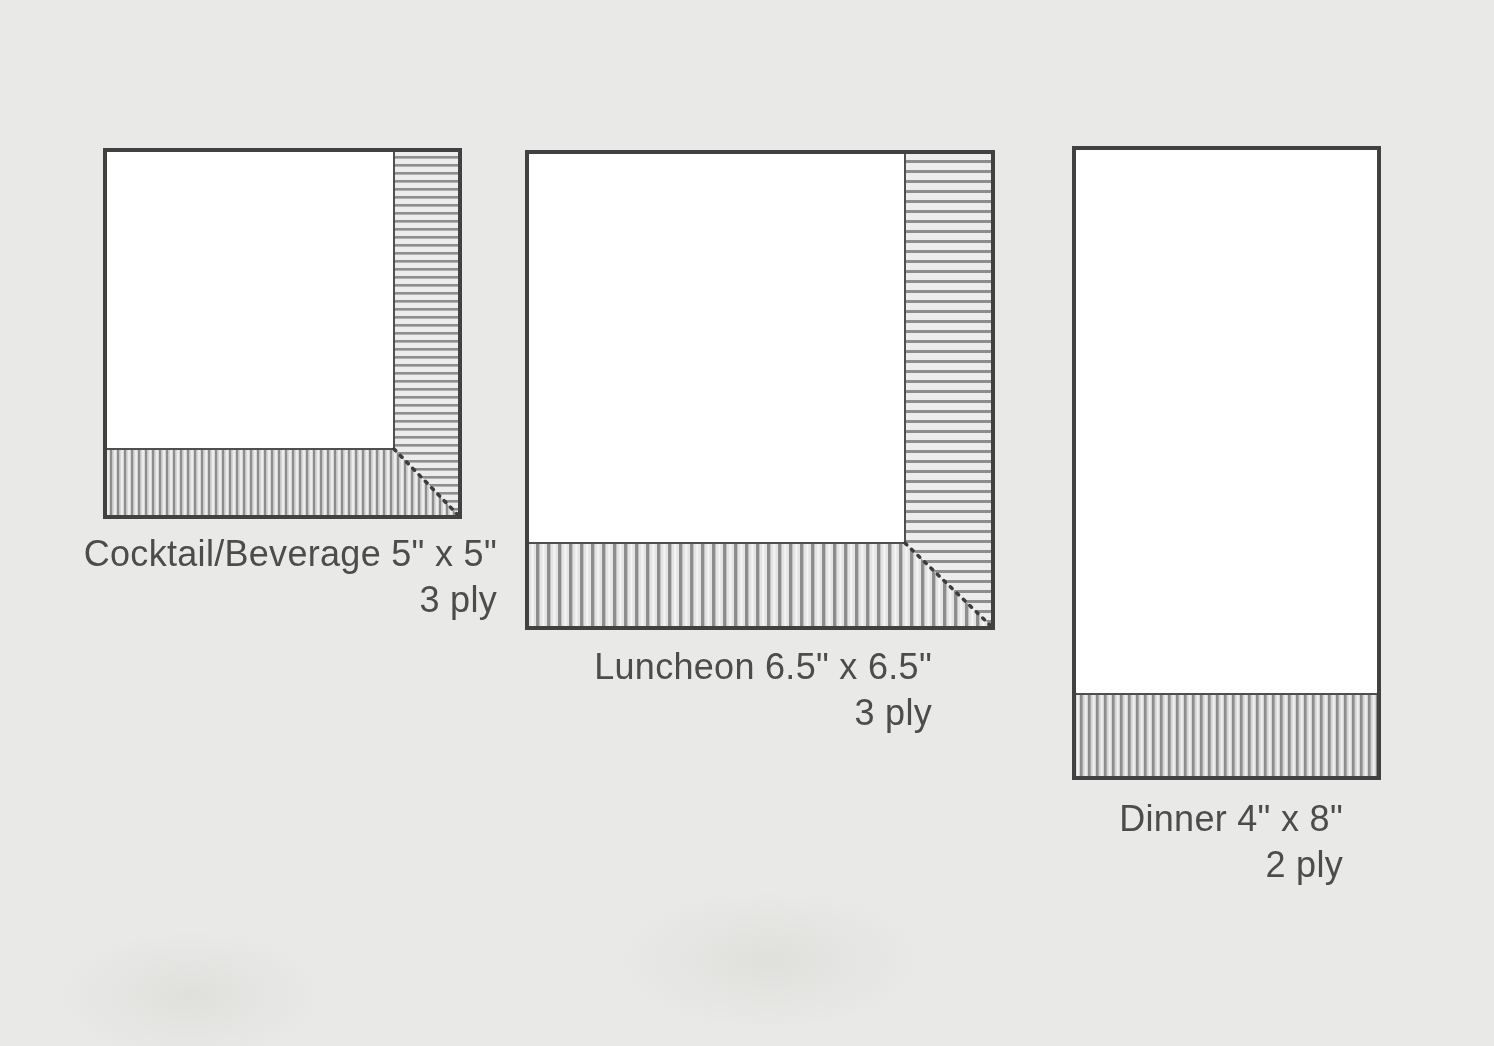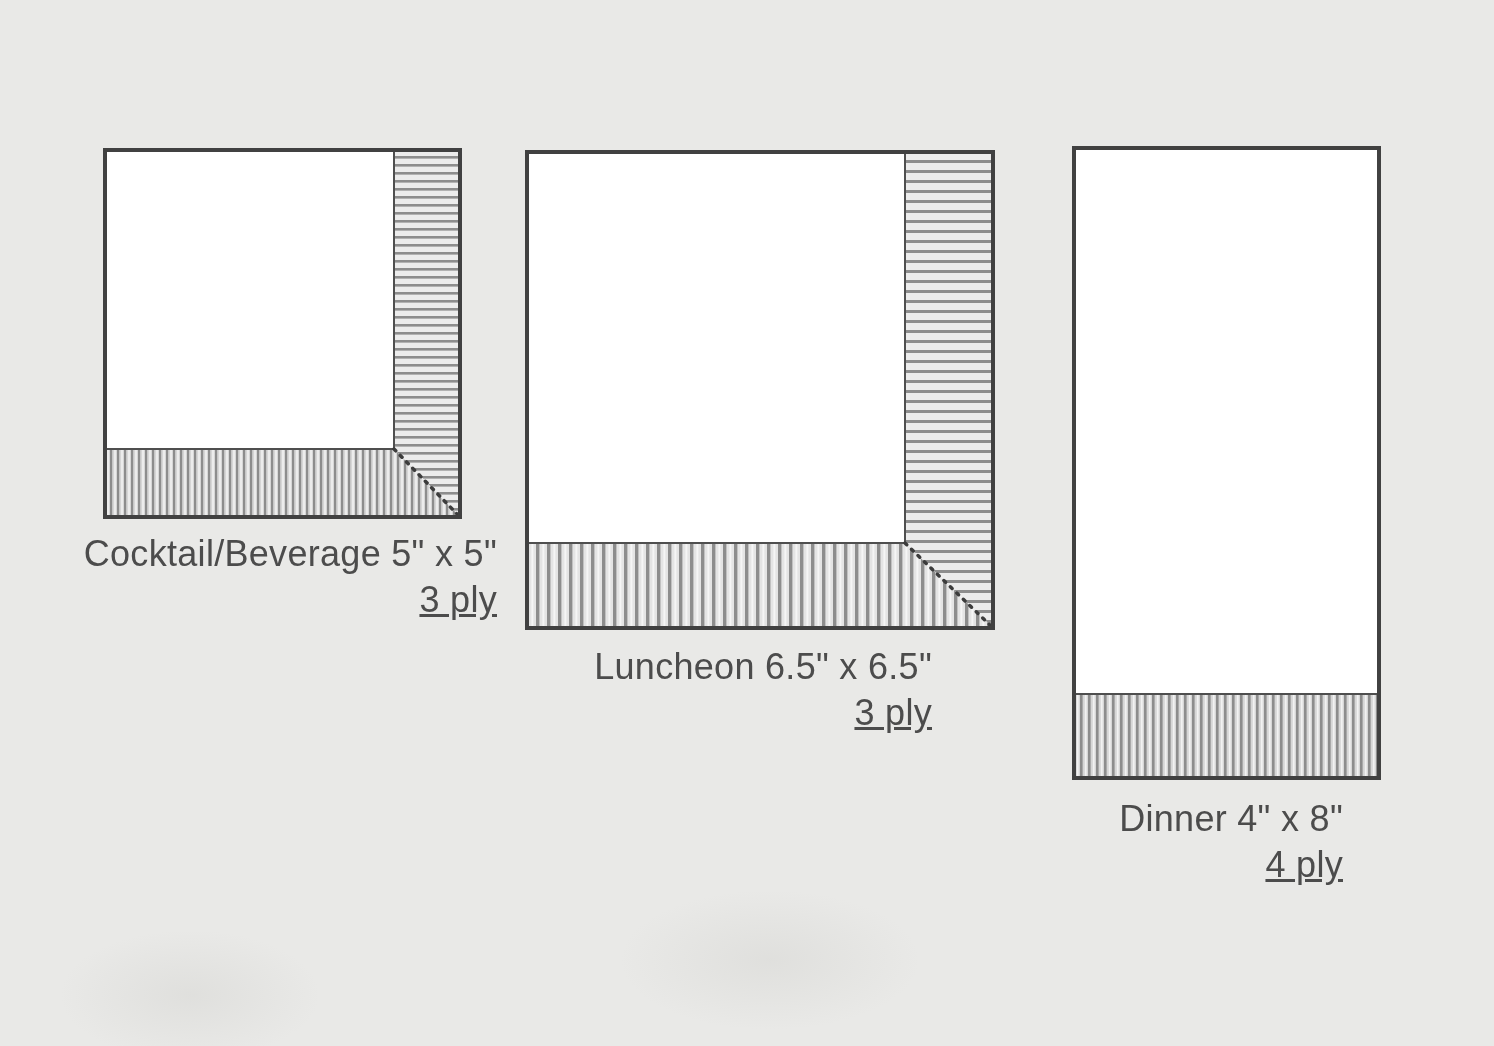--- a/index.html
+++ b/index.html
@@ -16,21 +16,21 @@
   .napkin svg { display: block; }
   .caption {
     position: absolute;
     text-align: right;
     color: #4c4c4c;
     font-size: 36px;
     line-height: 46px;
     letter-spacing: 0.3px;
     white-space: nowrap;
   }
-  .caption .ply-line { display: block; text-decoration: underline; }
+  .caption .ply-line { display: block; }
   
   .smudge {
     position: absolute;
     border-radius: 50%;
     background: radial-gradient(closest-side, rgba(180,180,175,0.18), rgba(180,180,175,0));
     pointer-events: none;
   }
 </style>
 </head>
 <body>
@@ -101,19 +101,19 @@
         </pattern>
       </defs>
       <rect x="2" y="2" width="305" height="630" fill="#ffffff"></rect>
       <rect x="2" y="548" width="305" height="84" fill="url(#v3)"></rect>
       <line x1="2" y1="548" x2="307" y2="548" stroke="#4f4f4f" stroke-width="2"></line>
       <rect x="2" y="2" width="305" height="630" fill="none" stroke="#414141" stroke-width="4"></rect>
     </svg>
   </figure>
   <figcaption class="caption" style="left:1050px; top:796px; width:293px;">
     <span class="label-line">Dinner 4" x 8"</span>
-    <span class="ply-line">4 ply</span>
+    <span class="ply-line">2 ply</span>
   </figcaption>
 
   <div class="smudge" style="left:60px; top:930px; width:260px; height:130px;"></div>
   <div class="smudge" style="left:620px; top:890px; width:300px; height:140px;"></div>
 
 </div>
 
 </body></html>

